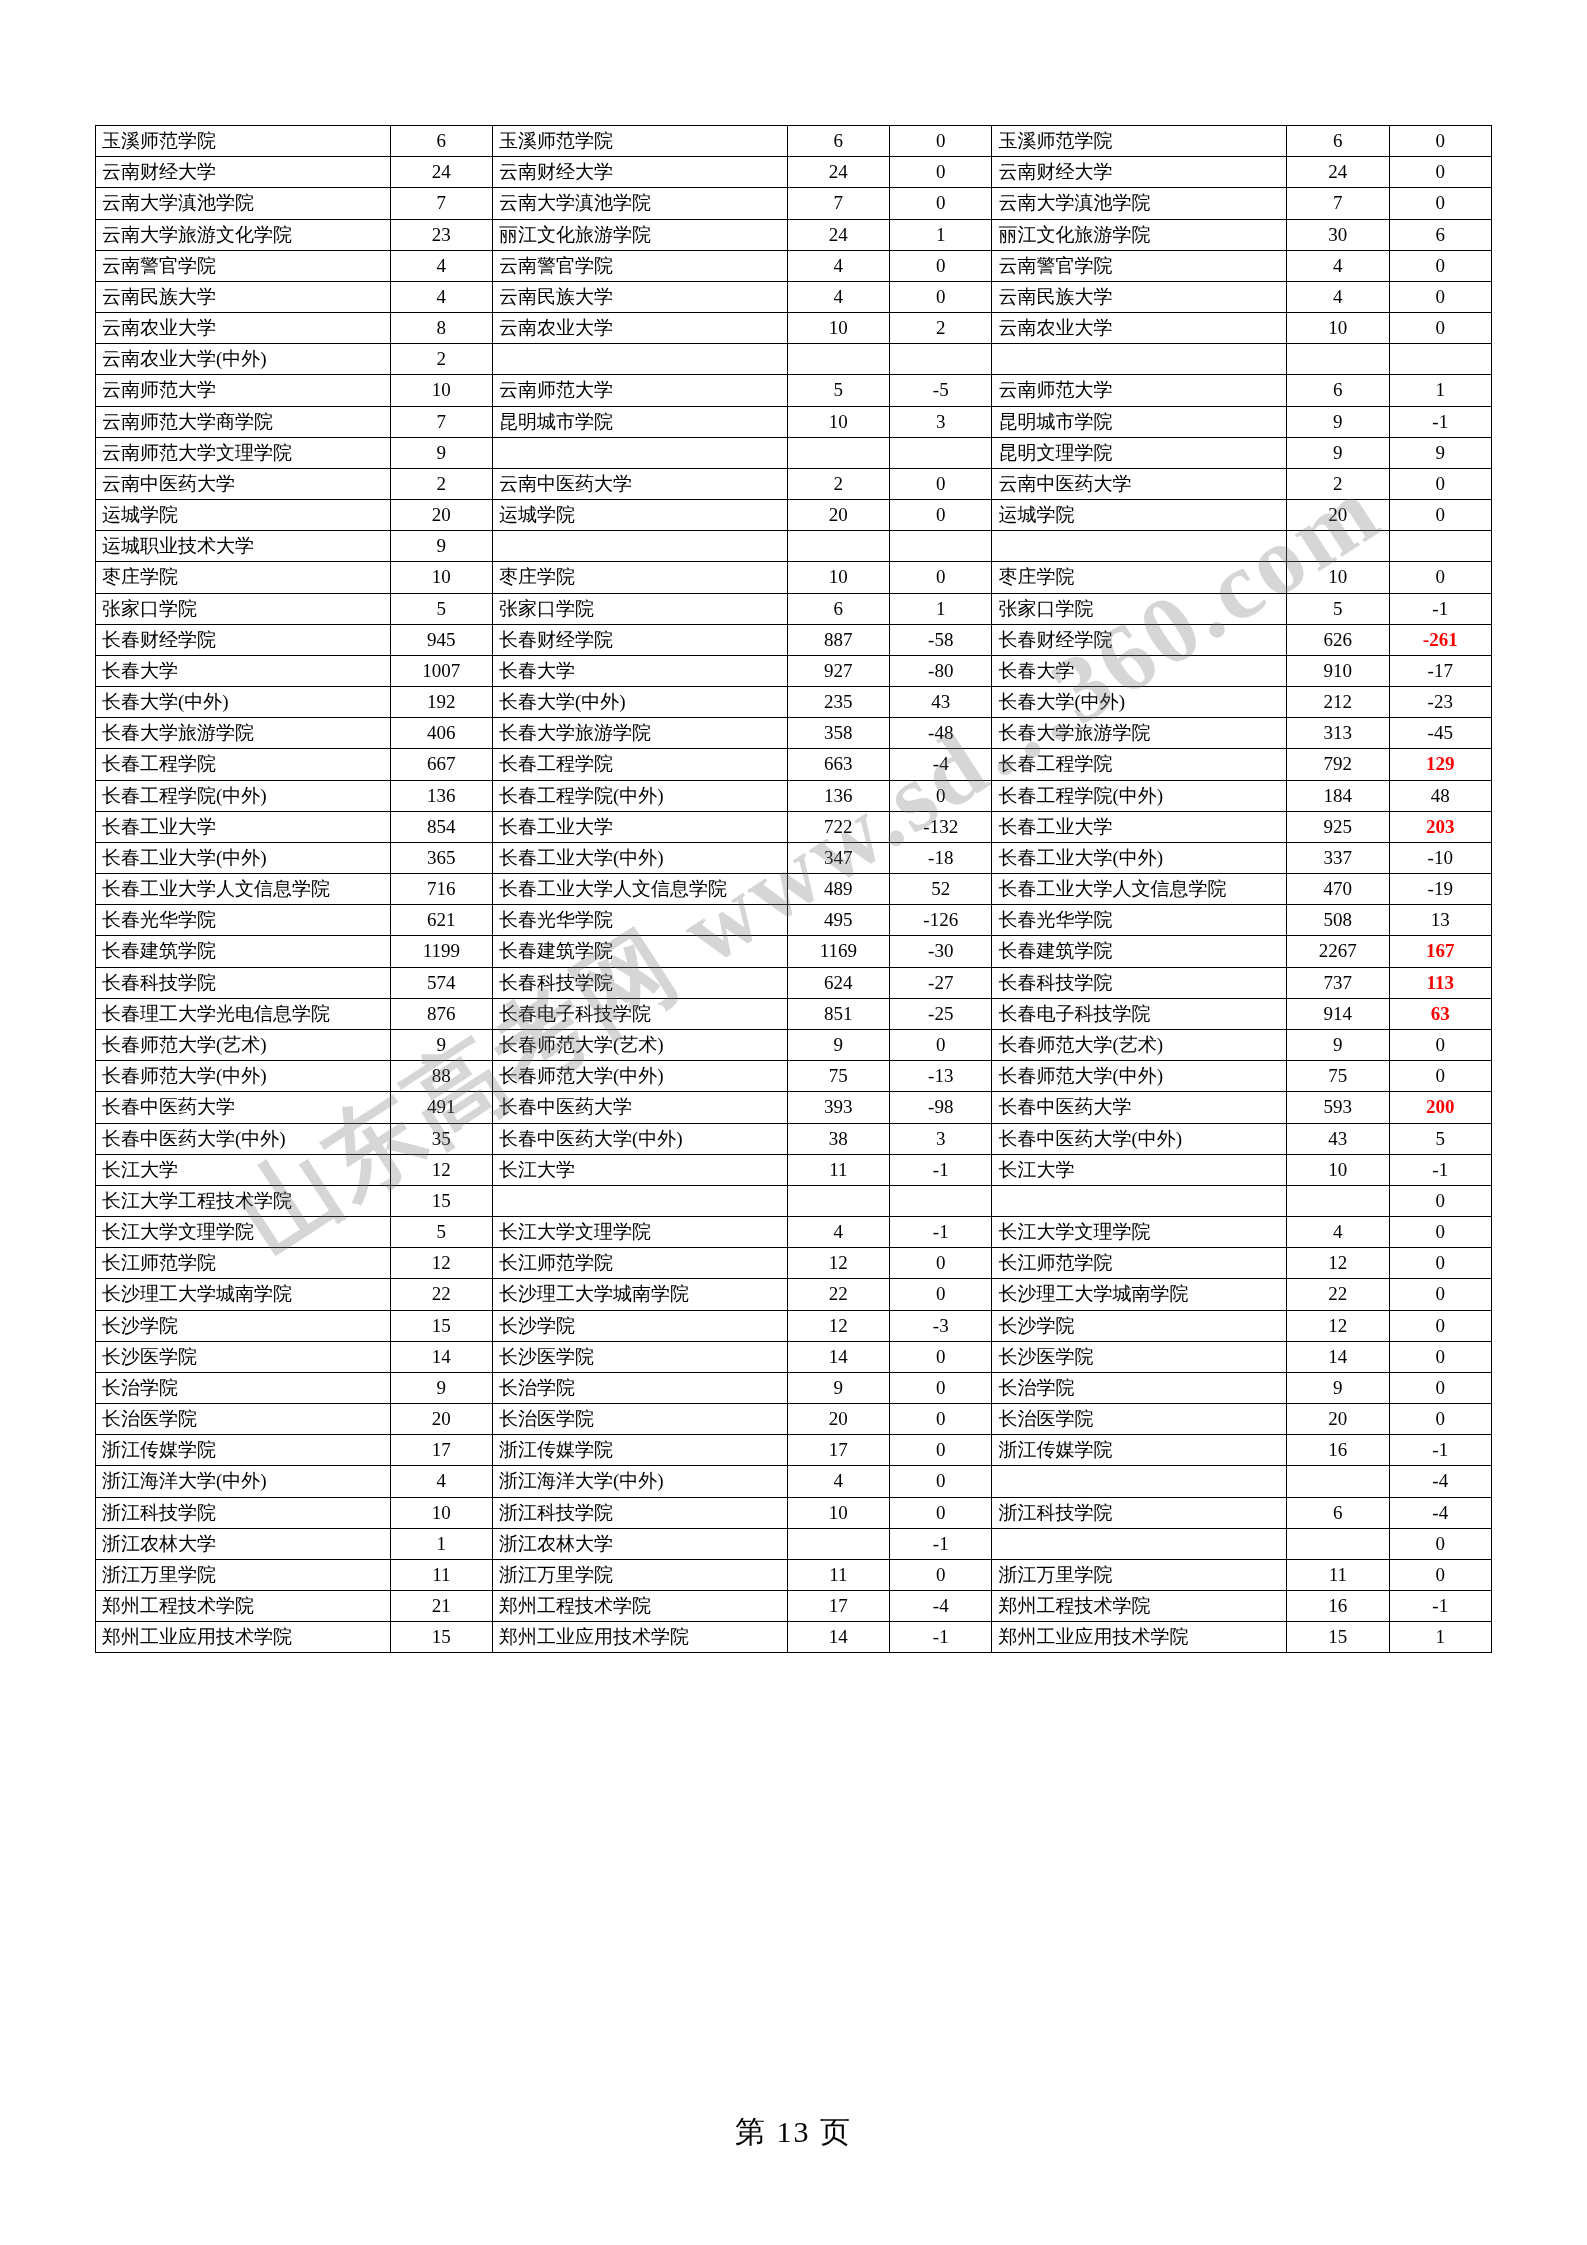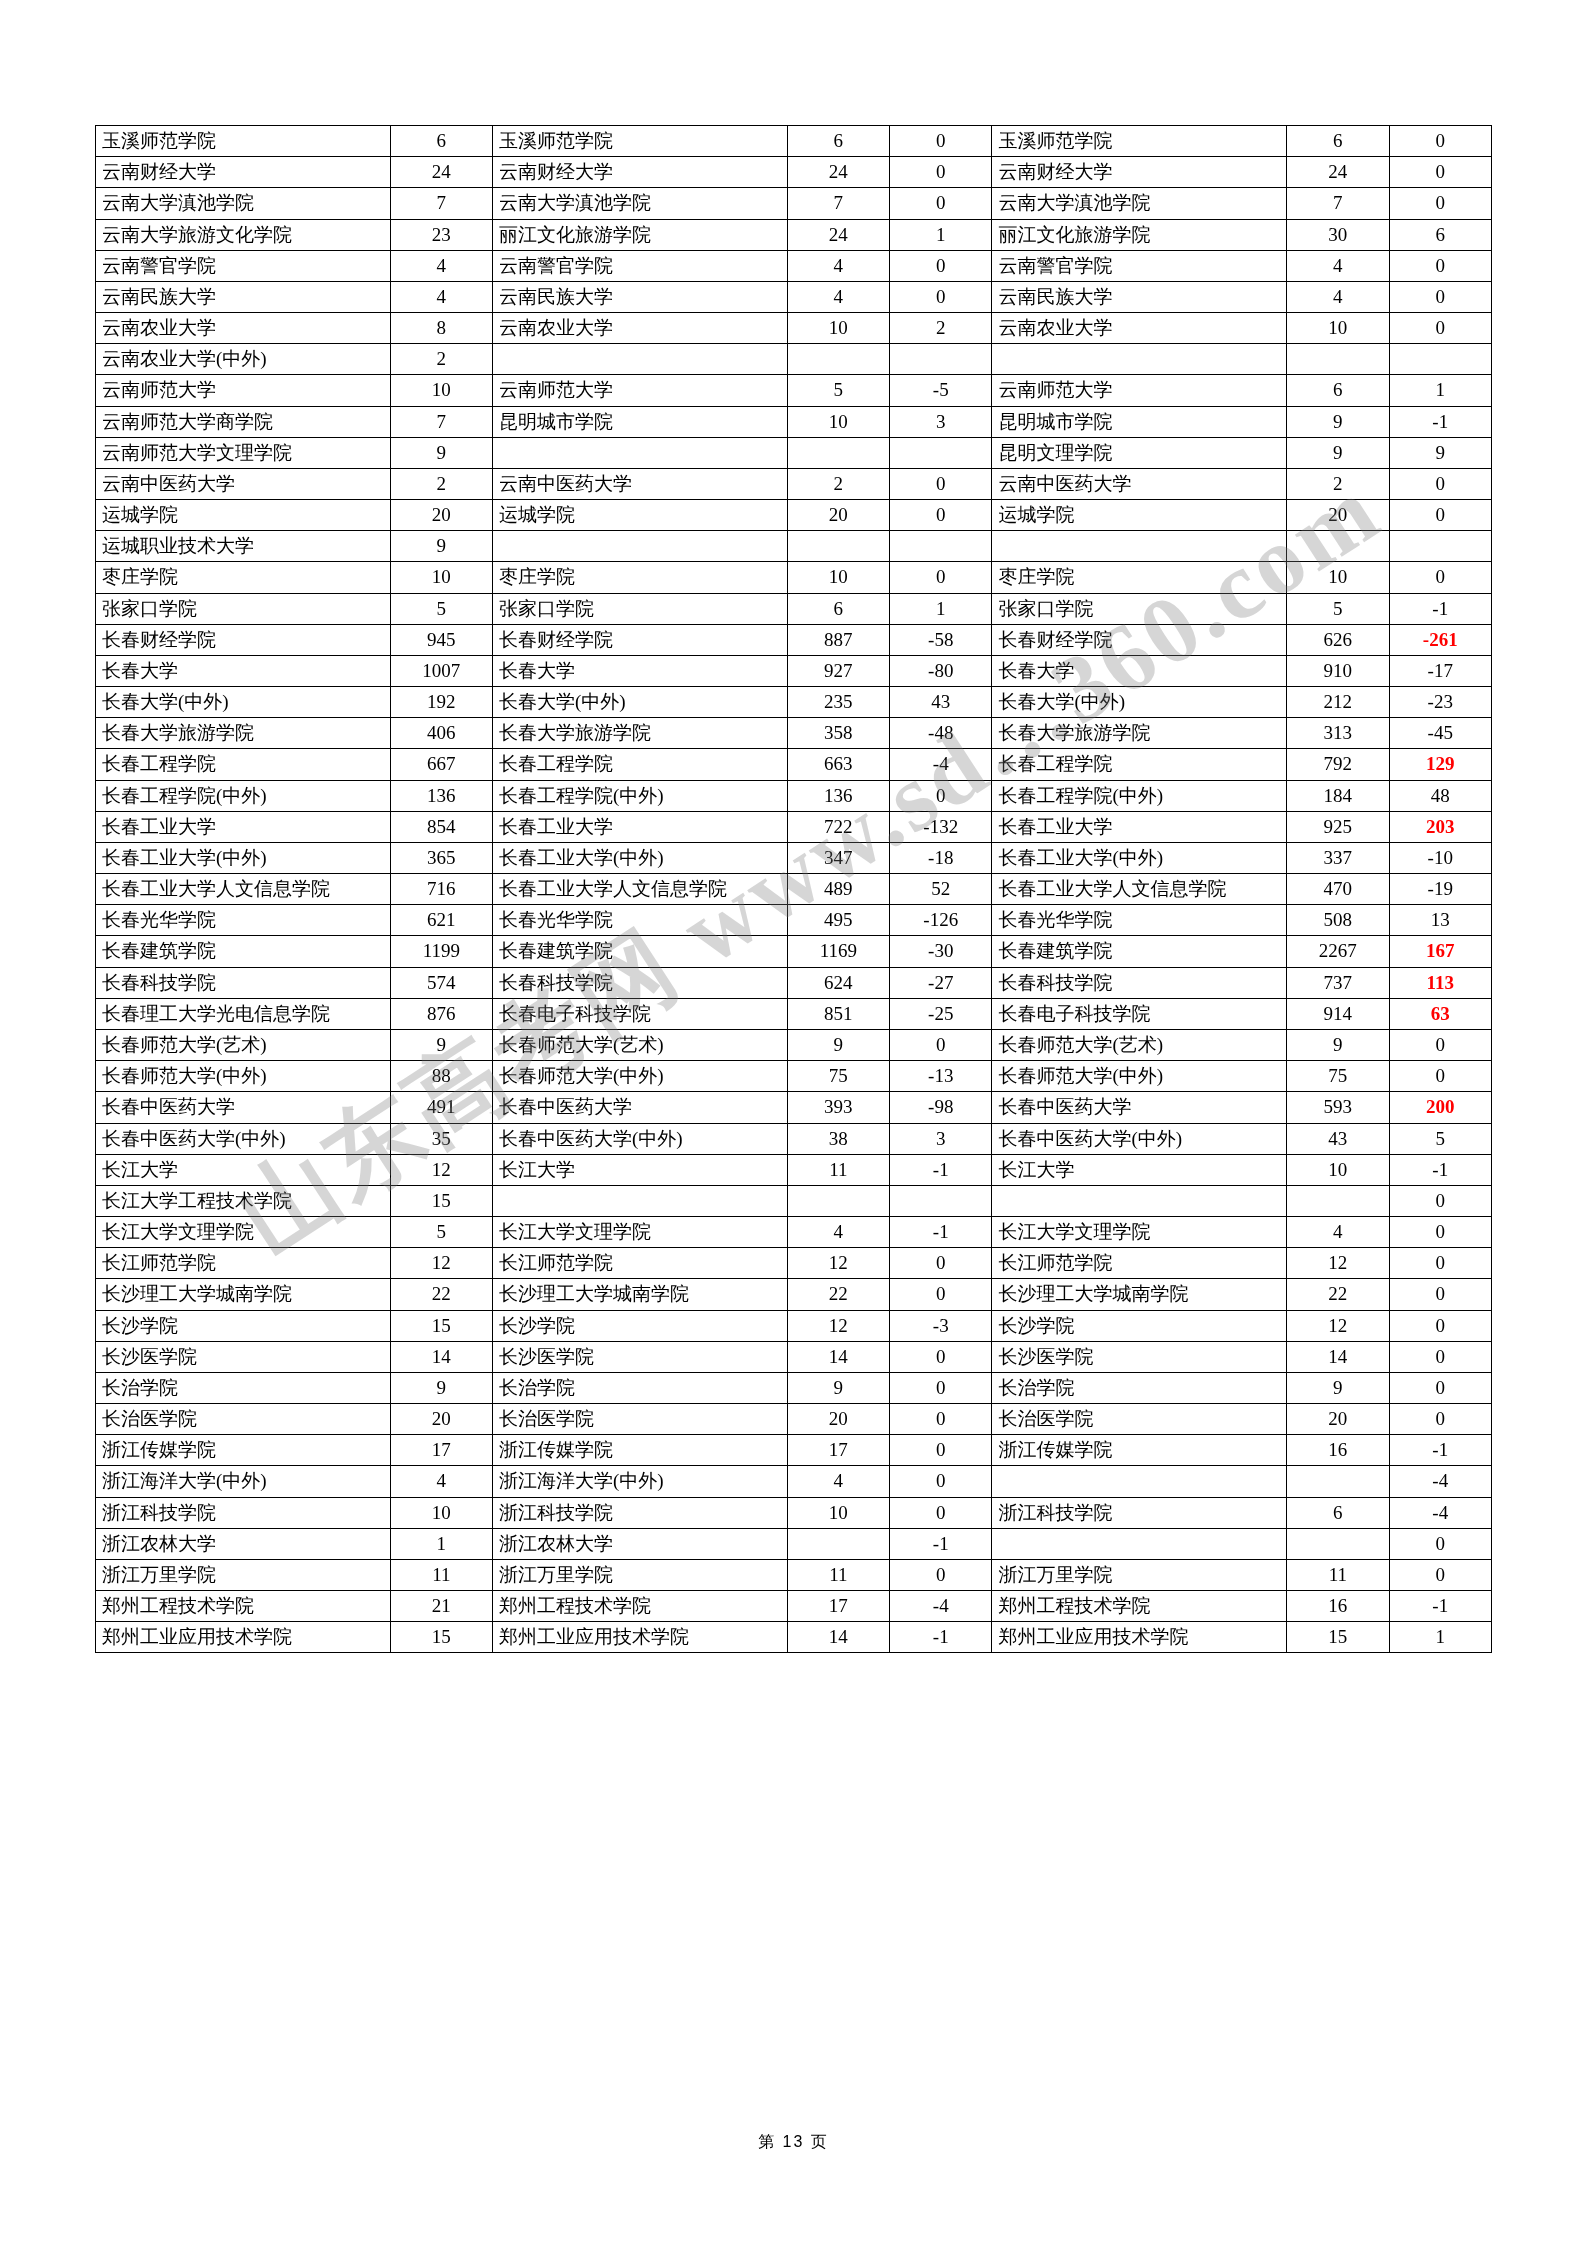--- a/index.html
+++ b/index.html
@@ -56,23 +56,23 @@
   col.c-name3 { width: 230px; }
   col.c-num4 { width: 80px; }
   col.c-num5 { width: 80px; }
 
   .footer {
     position: absolute;
     left: 0;
     right: 0;
     bottom: 92px;
     text-align: center;
-    font-size: 16px;
+    font-size: 30px;
     letter-spacing: 2px;
-    font-family: Liberation Sans, sans-serif;
+    font-family: Liberation Serif, serif;
   }
 
   
   .watermark {
     position: absolute;
     left: 140px;
     top: 330px;
     width: 1320px;
     height: 1280px;
     pointer-events: none;

